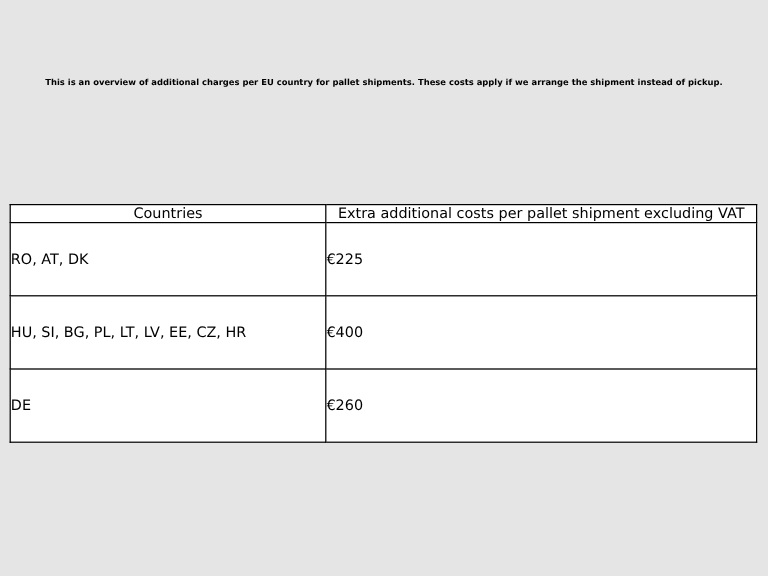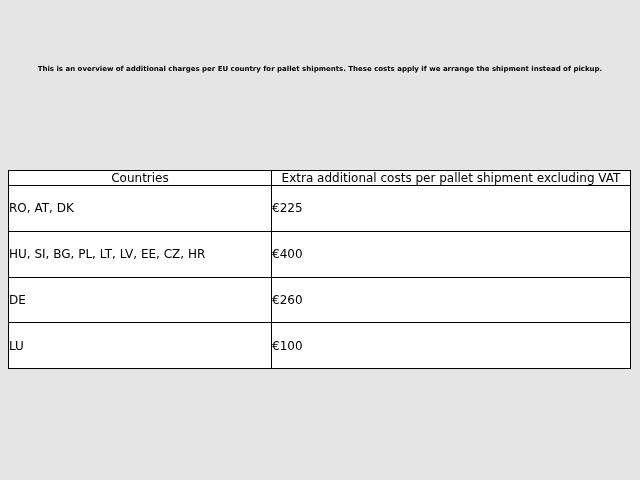--- a/index.html
+++ b/index.html
@@ -86,20 +86,16 @@
         <td class="cost-cell">€225</td>
       </tr>
       <tr>
         <td class="countries-cell">HU, SI, BG, PL, LT, LV, EE, CZ, HR</td>
         <td class="cost-cell">€400</td>
       </tr>
       <tr>
         <td class="countries-cell">DE</td>
         <td class="cost-cell">€260</td>
       </tr>
-      <tr>
-        <td class="countries-cell">LU</td>
-        <td class="cost-cell">€100</td>
-      </tr>
     </tbody>
   </table>
 
 </div>
 
 </body></html>

